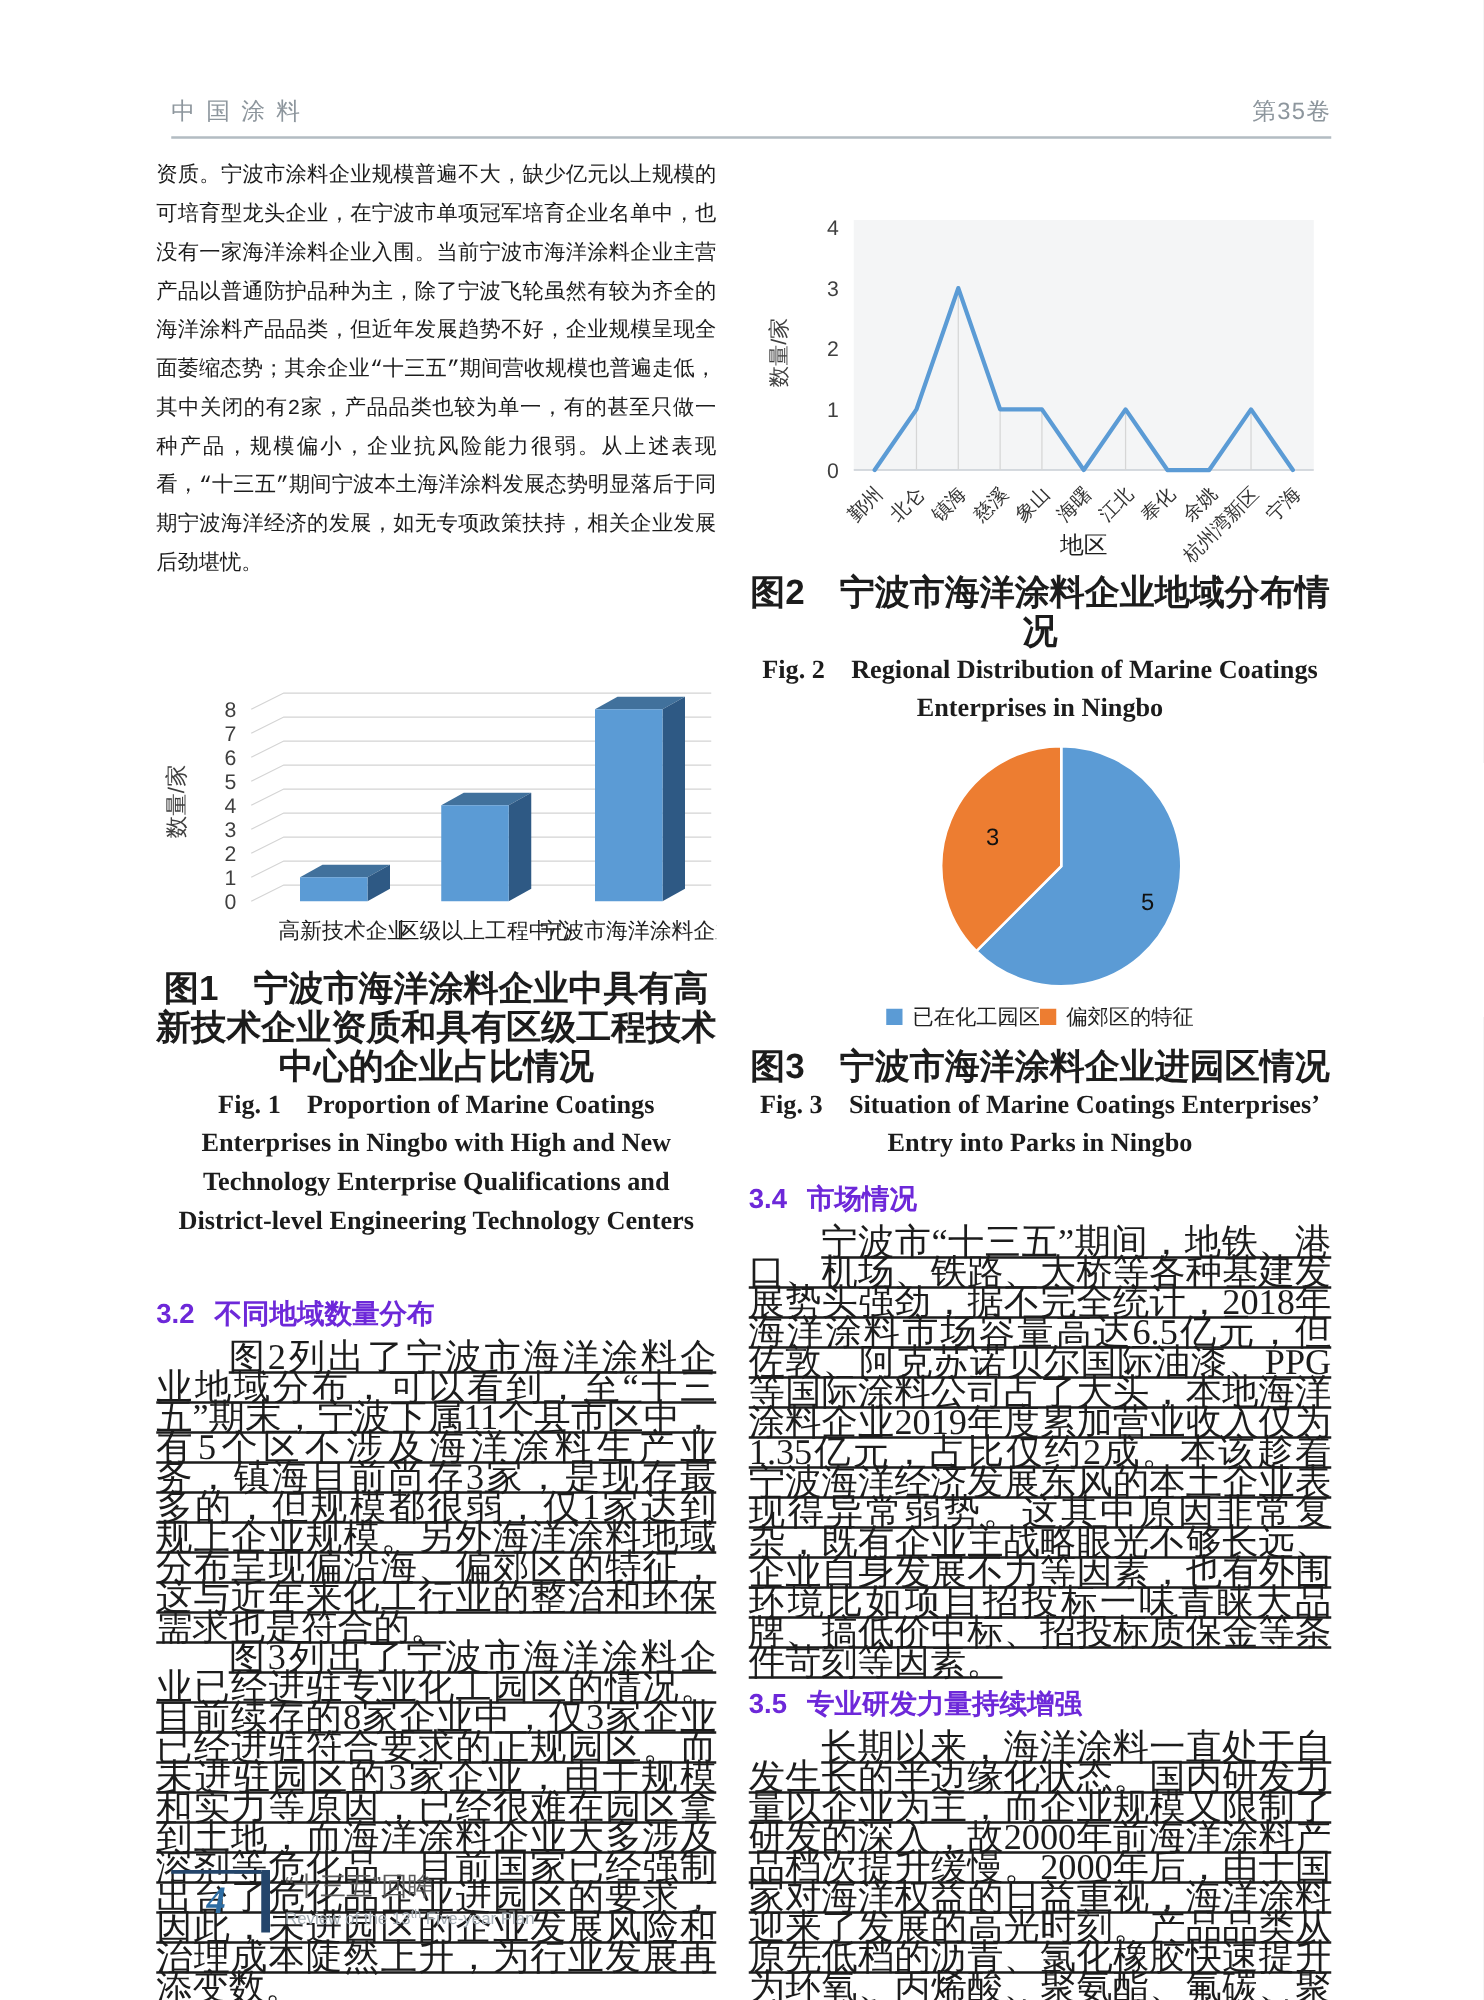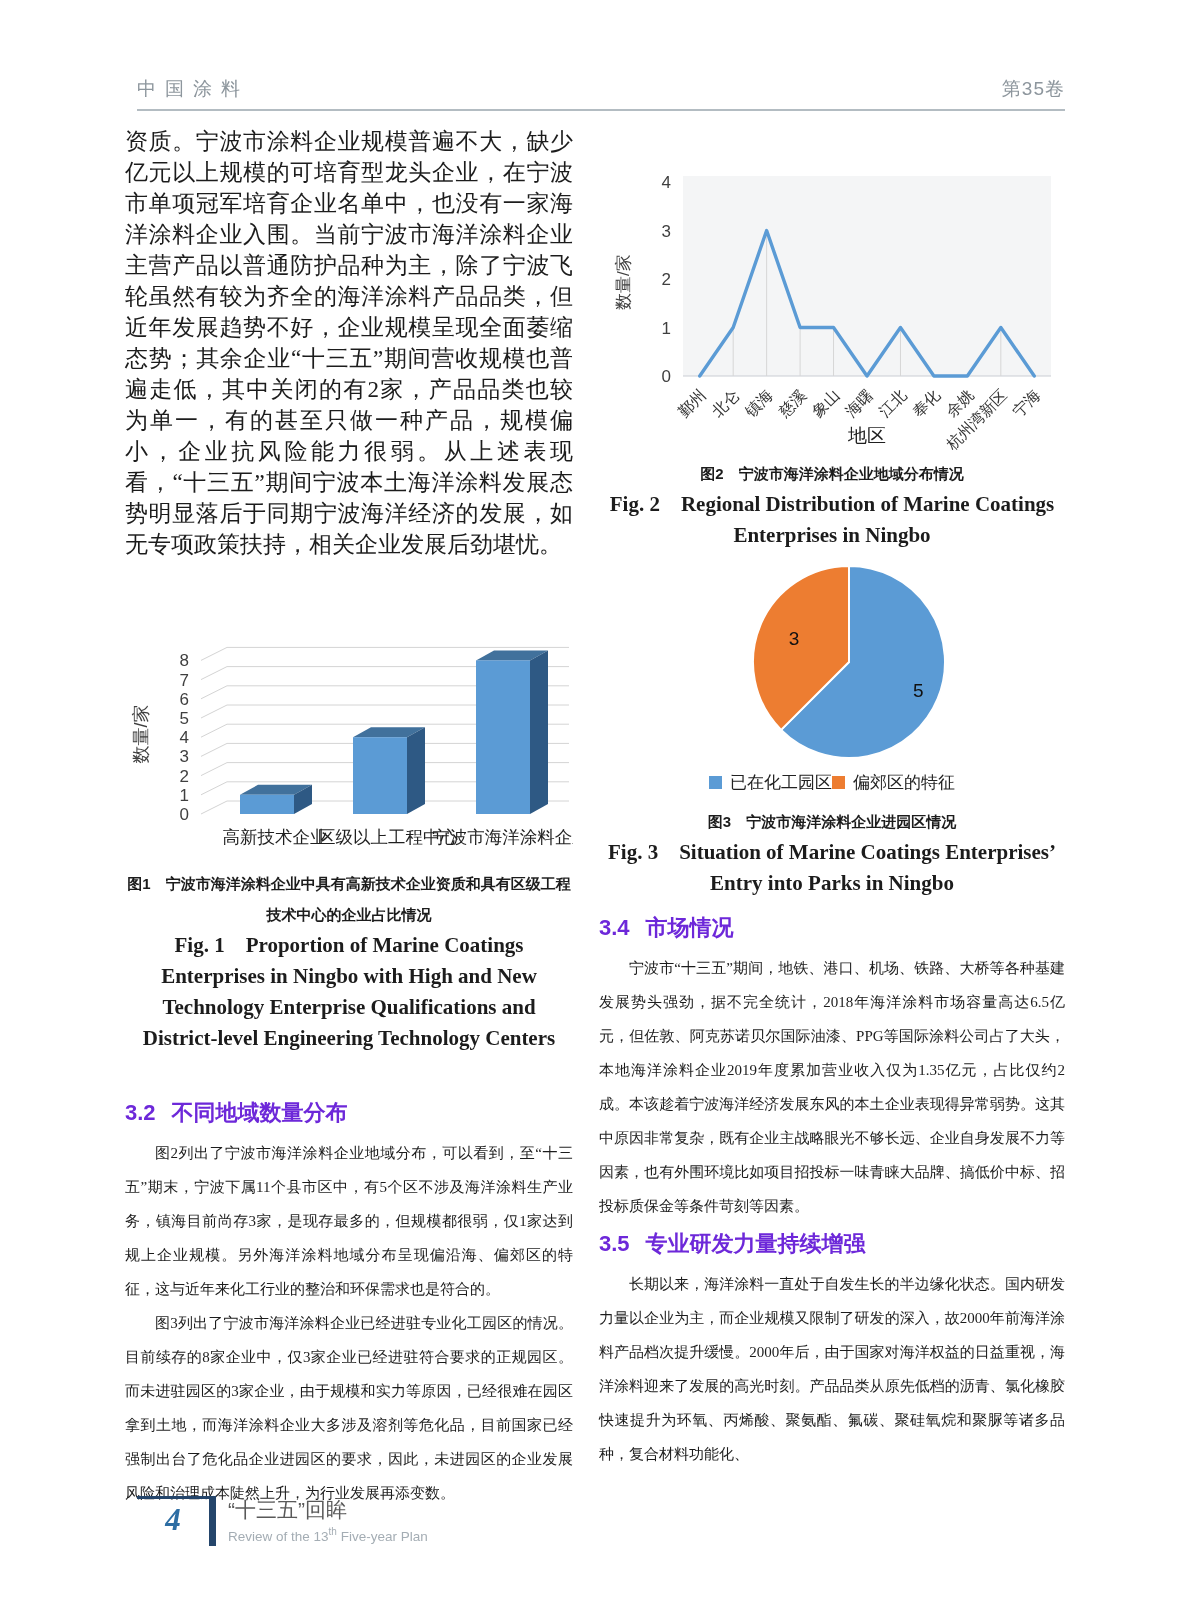--- a/index.html
+++ b/index.html
@@ -9,29 +9,29 @@
   .header{position:absolute;left:137px;right:122px;top:76px;display:flex;
           justify-content:space-between;align-items:center;
           border-bottom:2px solid #b3bcc2;padding-bottom:7px;
           font-family:"Liberation Sans",sans-serif;color:#8d969d;font-size:19px;}
   .header .journal{letter-spacing:9px;}
   .header .volume{letter-spacing:1px;}
   
   .col{position:absolute;top:126px;}
   .col-left{left:125px;width:448px;}
   .col-right{left:599px;width:466px;}
-  .para{font-size:23px;line-height:31px;text-align:justify;text-justify:inter-ideograph;}
-  .sec-body{font-size:15px;line-height:34px;text-align:justify;text-indent:2em;}
+  .para{font-size:17px;line-height:31px;text-align:justify;text-justify:inter-ideograph;font-family:Liberation Mono, monospace;}
+  .sec-body{font-size:29px;line-height:24px;text-align:justify;text-indent:2em;text-decoration:underline;}
   .sec-head{font-family:"Liberation Sans",sans-serif;font-weight:bold;color:#6d28d9;
             font-size:22px;margin:14px 0 8px 0;}
   .sec-head .num{margin-right:16px;}
   
   .figure{display:block;}
   .caption{text-align:center;font-weight:bold;}
-  .caption .cn{font-family:"Liberation Sans",sans-serif;font-size:15px;line-height:31px;}
+  .caption .cn{font-family:"Liberation Sans",sans-serif;font-size:28px;line-height:31px;}
   .caption .en{font-family:"Liberation Serif",serif;font-size:21px;line-height:31px;}
   svg text{font-family:"Liberation Sans",sans-serif;}
   
   .legend{display:flex;justify-content:center;margin-top:10px;
           font-family:"Liberation Sans",sans-serif;font-size:17px;color:#222;}
   .legend-item{display:flex;align-items:center;gap:8px;}
   .swatch{width:13px;height:13px;display:inline-block;}
   
   .footer{position:absolute;left:137px;top:1496px;display:flex;align-items:flex-start;}
   .footer-num{width:72px;border-top:3px solid #24456b;text-align:center;

